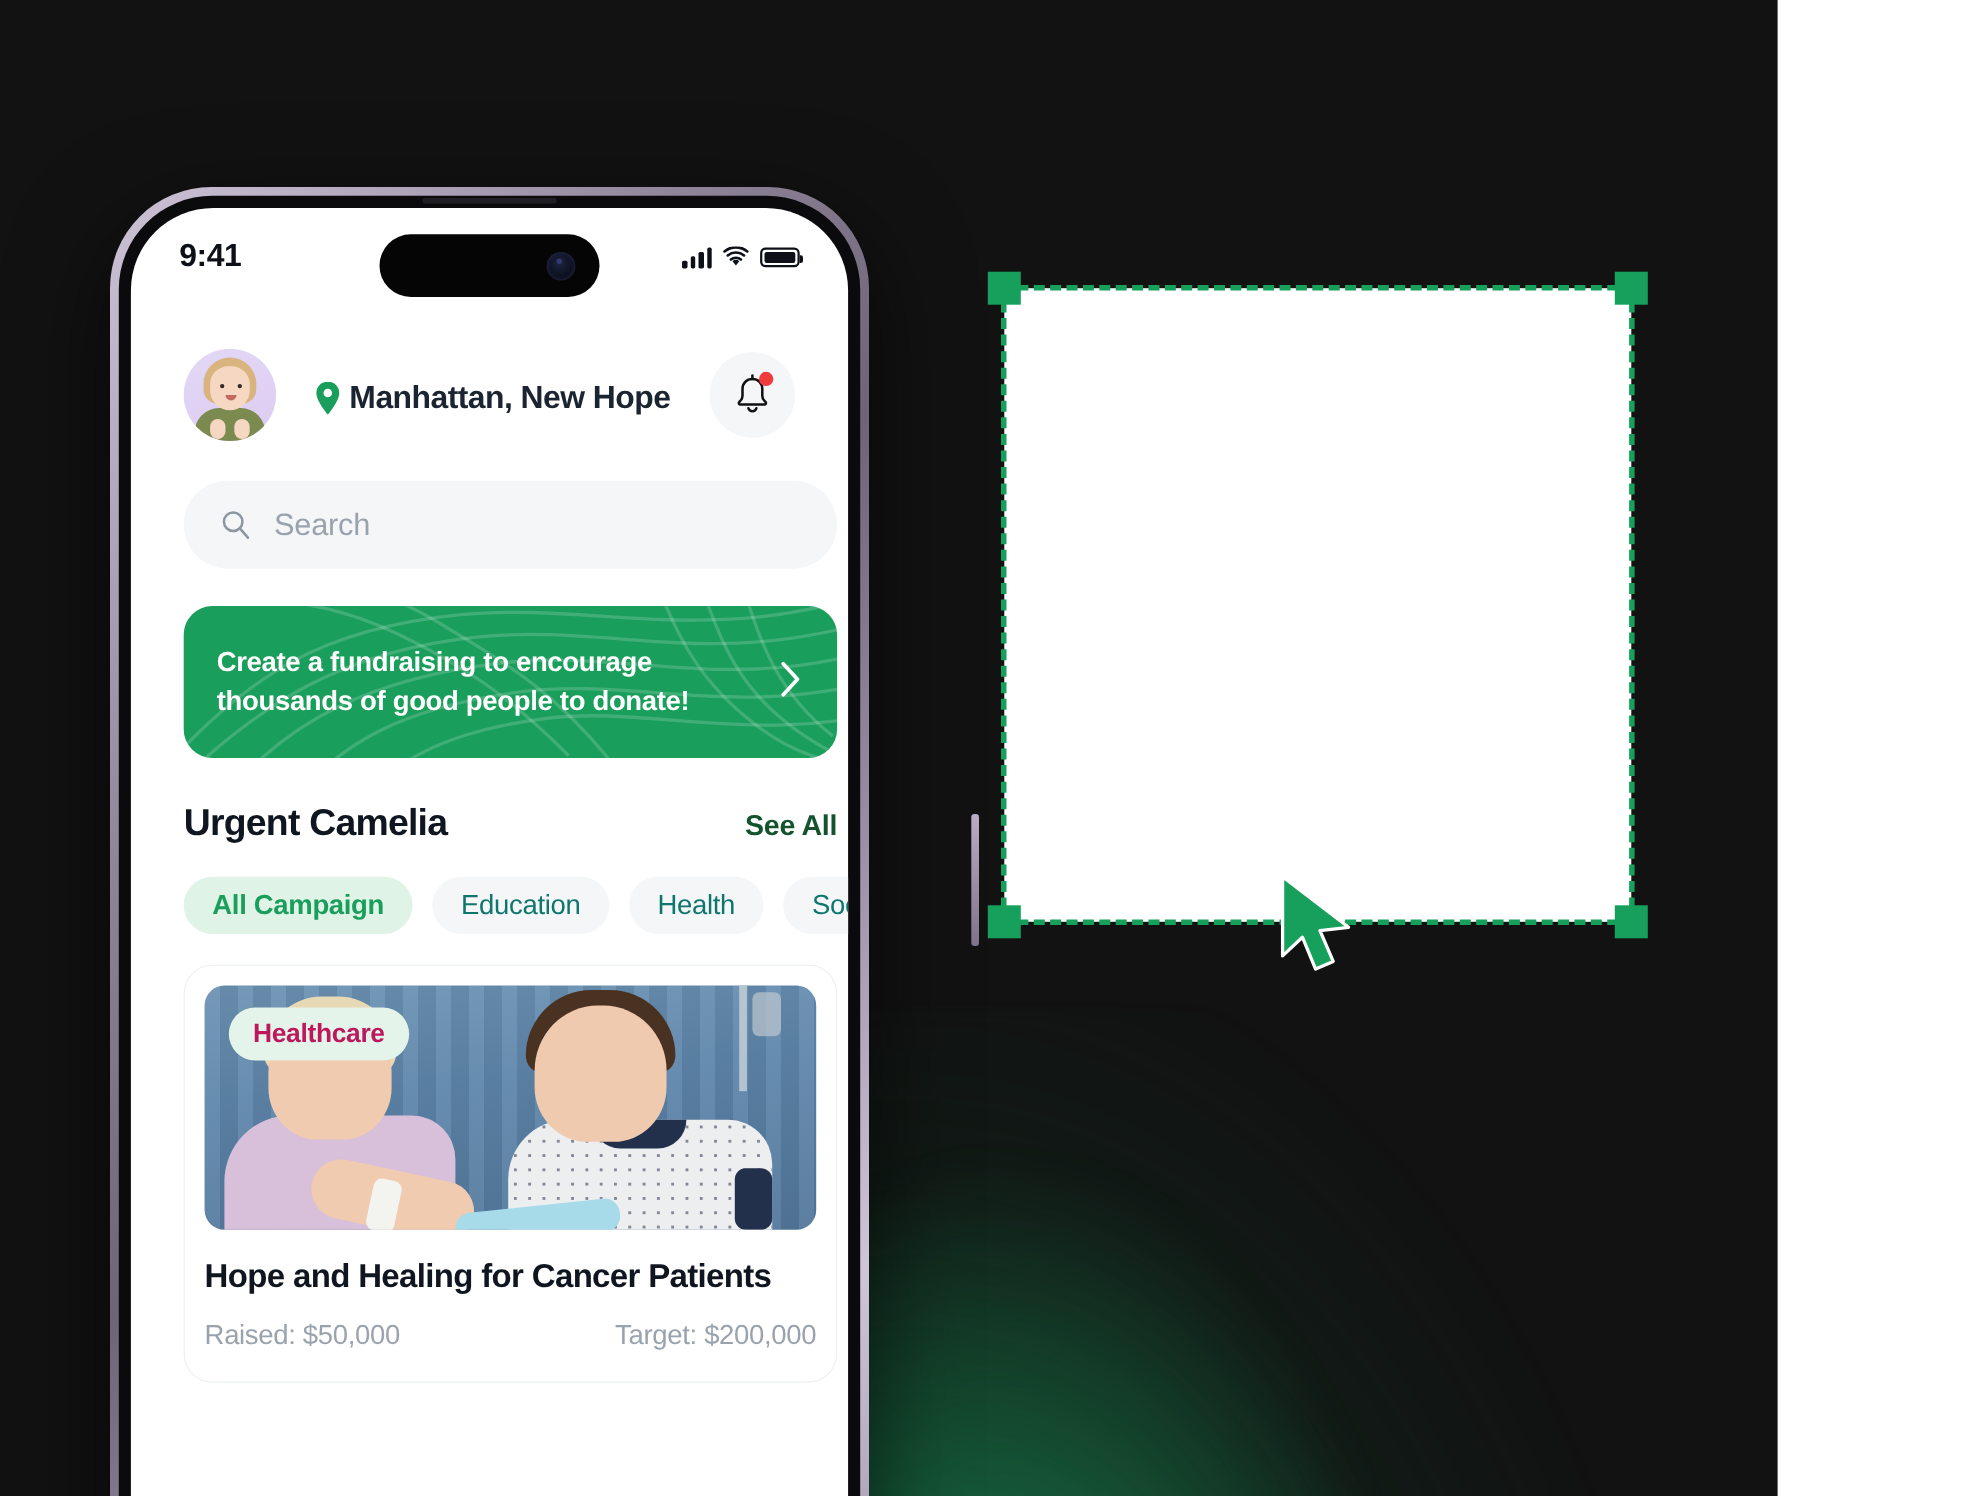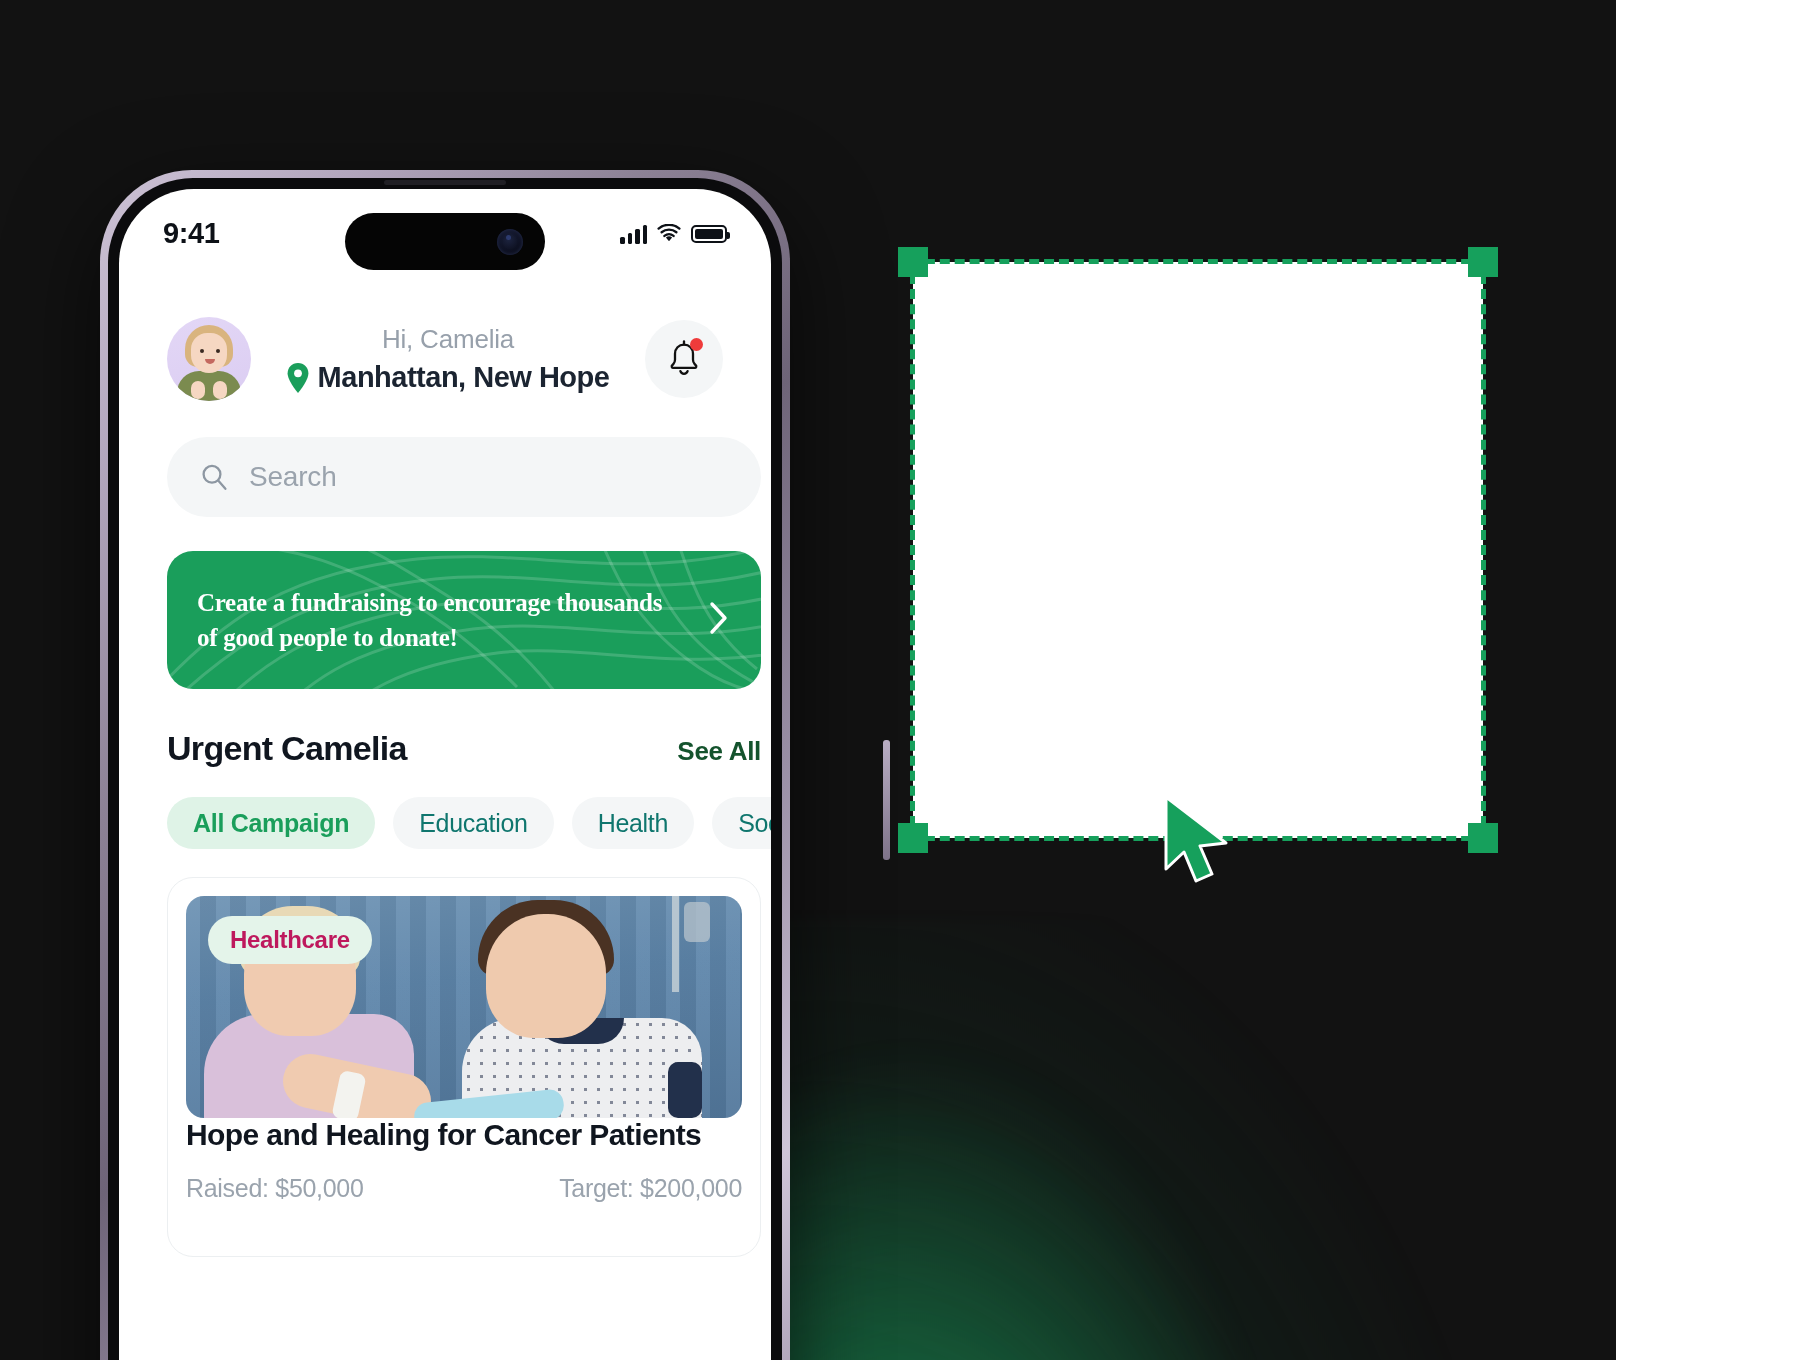--- a/index.html
+++ b/index.html
@@ -156,21 +156,21 @@
     position: absolute; left: 48px; top: 248px; width: 594px; height: 80px;
     background: #f4f6f7; border-radius: 40px;
     display: flex; align-items: center; gap: 20px; padding: 0 32px;
   }
   .search .ph { font-size: 28px; color: #9aa3ad; letter-spacing: -0.2px; }
 
   
   .banner {
     position: absolute; left: 48px; top: 362px; width: 594px; height: 138px;
     border-radius: 26px; background: #1a9e5b; overflow: hidden;
-    display: flex; align-items: center; padding: 0 30px; font-family: Liberation Serif, serif;
+    display: flex; align-items: center; padding: 0 30px;
   }
   .banner svg.topo { position: absolute; left: 0; top: 0; width: 100%; height: 100%; }
   .banner-txt {
     position: relative; z-index: 2; color: #fff; font-size: 25px; font-weight: 700;
     line-height: 1.42; letter-spacing: -0.3px; max-width: 470px;
   }
   .banner-chev { position: absolute; right: 32px; top: 50%; transform: translateY(-50%); z-index:2; }
 
   
   .sec {
@@ -224,21 +224,21 @@
   .toy { position:absolute; left: 228px; top: 200px; width: 150px; height: 30px; border-radius: 14px; background: #a8dbe9; transform: rotate(-6deg); }
   .pole { position:absolute; left: 486px; top: 0px; width: 7px; height: 96px; background: rgba(200,210,215,.8); }
   .pole2{ position:absolute; left: 498px; top: 6px; width: 26px; height: 40px; border-radius: 6px; background: rgba(190,200,206,.7); }
 
   .badge {
     position: absolute; left: 22px; top: 20px;
     background: #e4f4ea; color: #be185d; font-size: 24px; font-weight: 600;
     padding: 10px 22px; border-radius: 26px; letter-spacing: -0.3px;
   }
   .card-title {
-    font-size: 30px; font-weight: 700; color: #10161f; letter-spacing: -0.6px;
+    margin-top: 26px; font-size: 30px; font-weight: 700; color: #10161f; letter-spacing: -0.6px;
   }
   .card-foot {
     margin-top: 22px; display: flex; justify-content: space-between;
     font-size: 25px; color: #9aa3ad; letter-spacing: -0.3px;
   }
 
   
   .selbox {
     position: absolute; left: 913px; top: 262px; width: 570px; height: 576px;
     background: #ffffff;
@@ -312,21 +312,20 @@
             <div class="av-hair"></div>
             <div class="av-face"></div>
             <div class="av-eye l"></div>
             <div class="av-eye r"></div>
             <div class="av-mouth"></div>
             <div class="av-hand-l"></div>
             <div class="av-hand-r"></div>
           </div>
 
           <div class="head-mid">
-            <div class="greet">Hi, Camelia</div>
             <div class="locrow">
               <span class="pin">
                 <svg width="22" height="30" viewBox="0 0 22 30">
                   <path d="M11 0C5 0 0.6 4.4 0.6 10.3 0.6 18 11 30 11 30s10.4-12 10.4-19.7C21.4 4.4 17 0 11 0z" fill="#1a9e5b"></path>
                   <circle cx="11" cy="10.3" r="3.9" fill="#ffffff"></circle>
                 </svg>
               </span>
               <span class="loc">Manhattan, New Hope</span>
             </div>
           </div>

